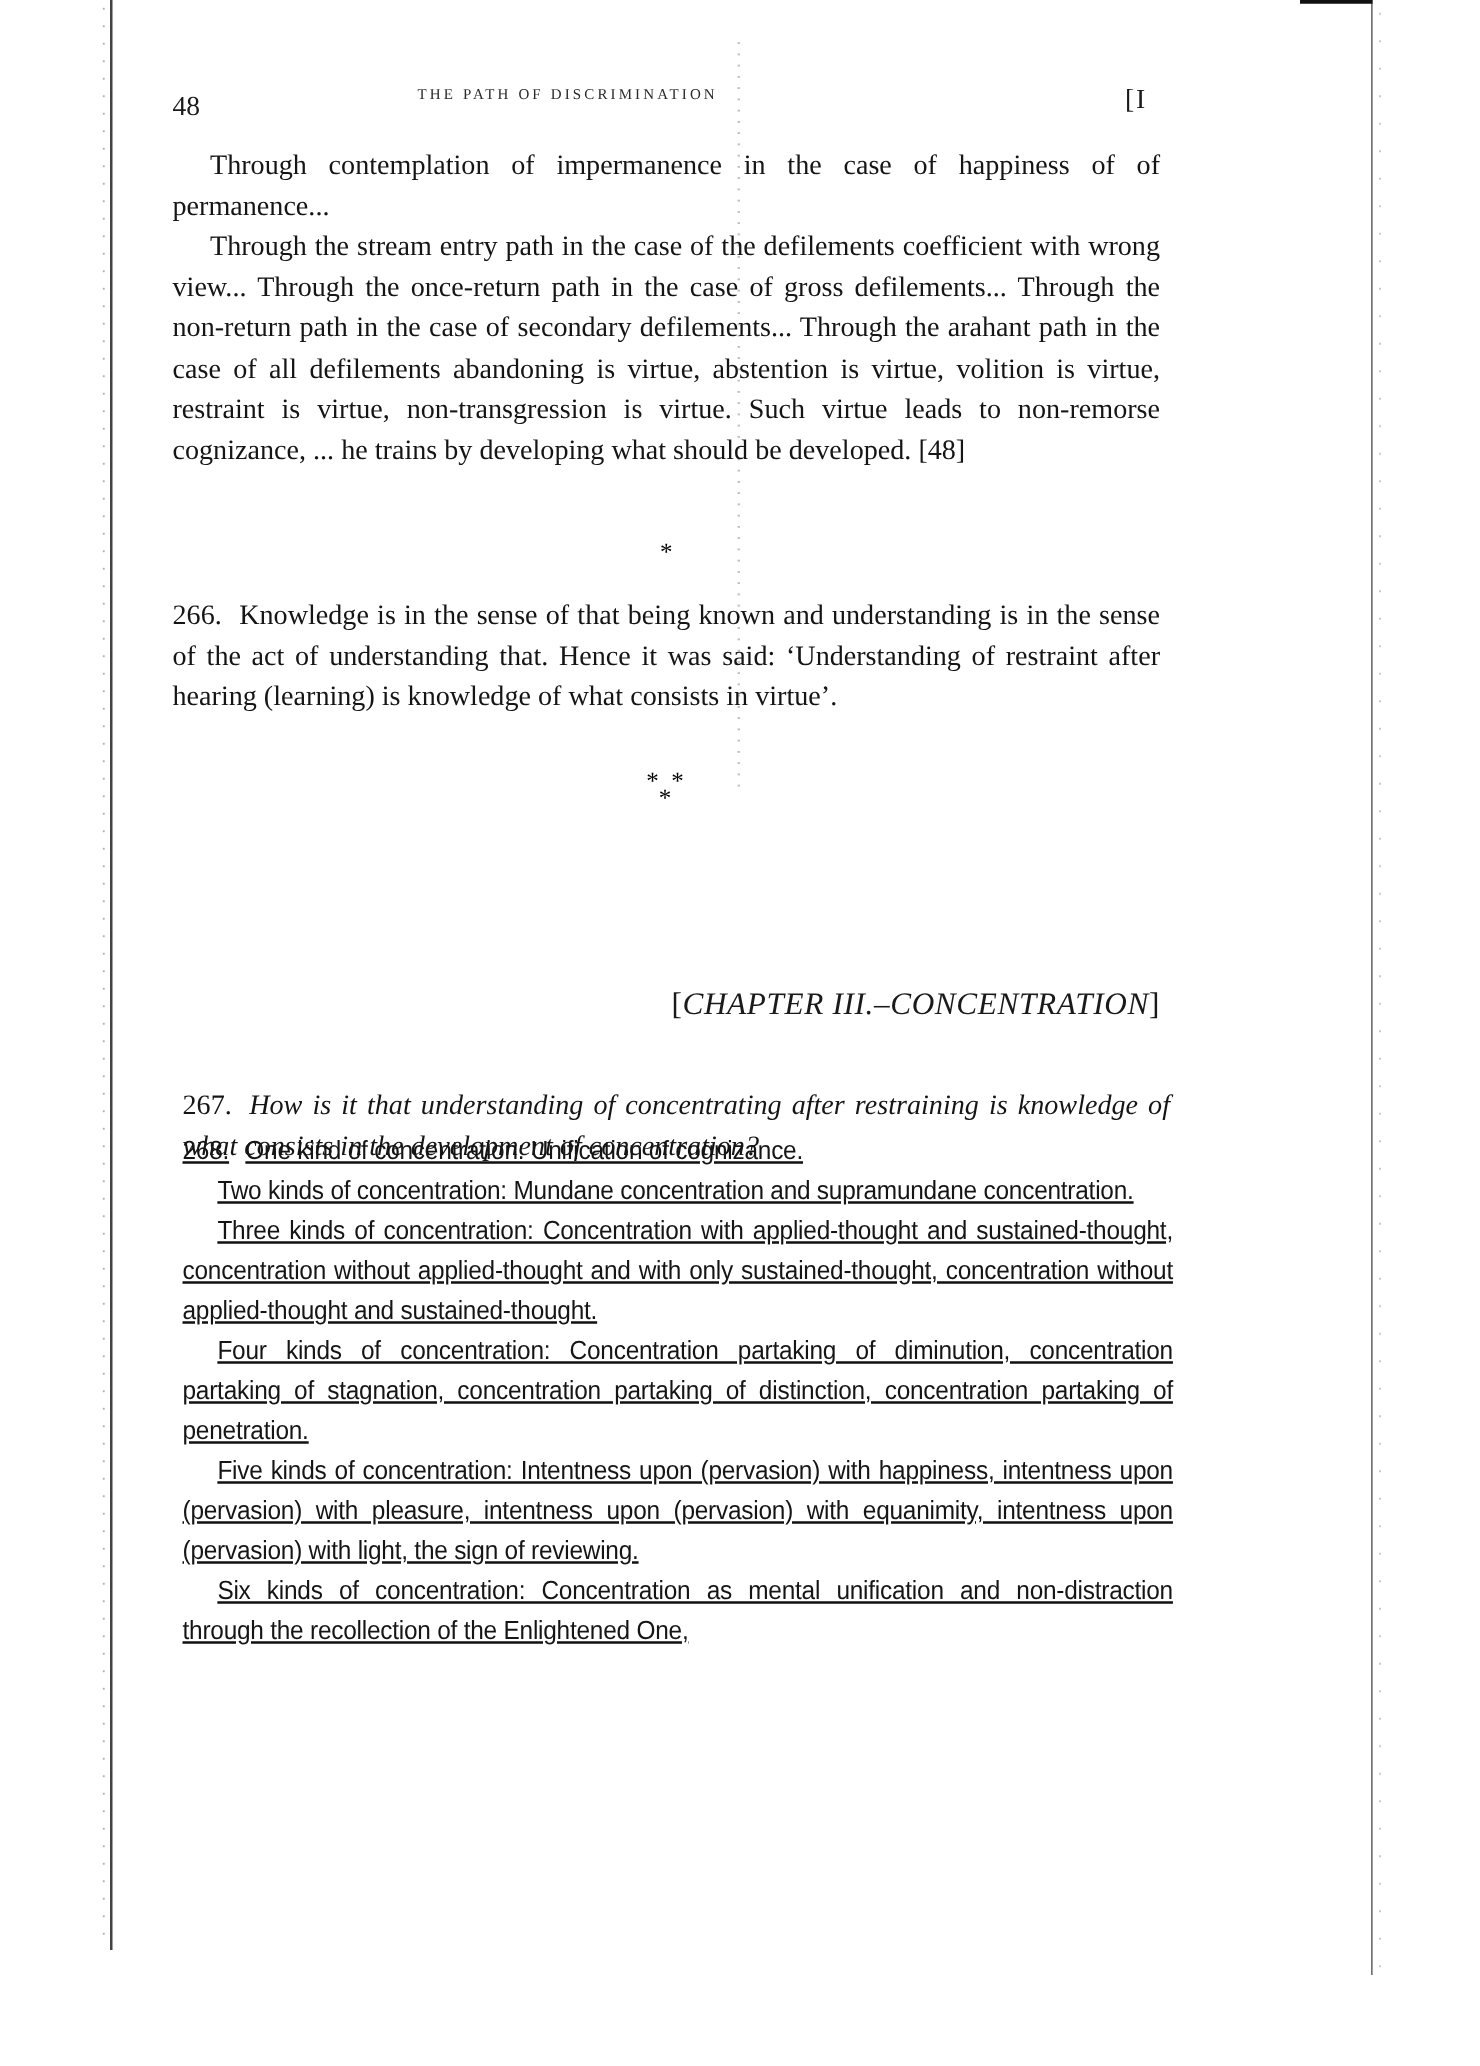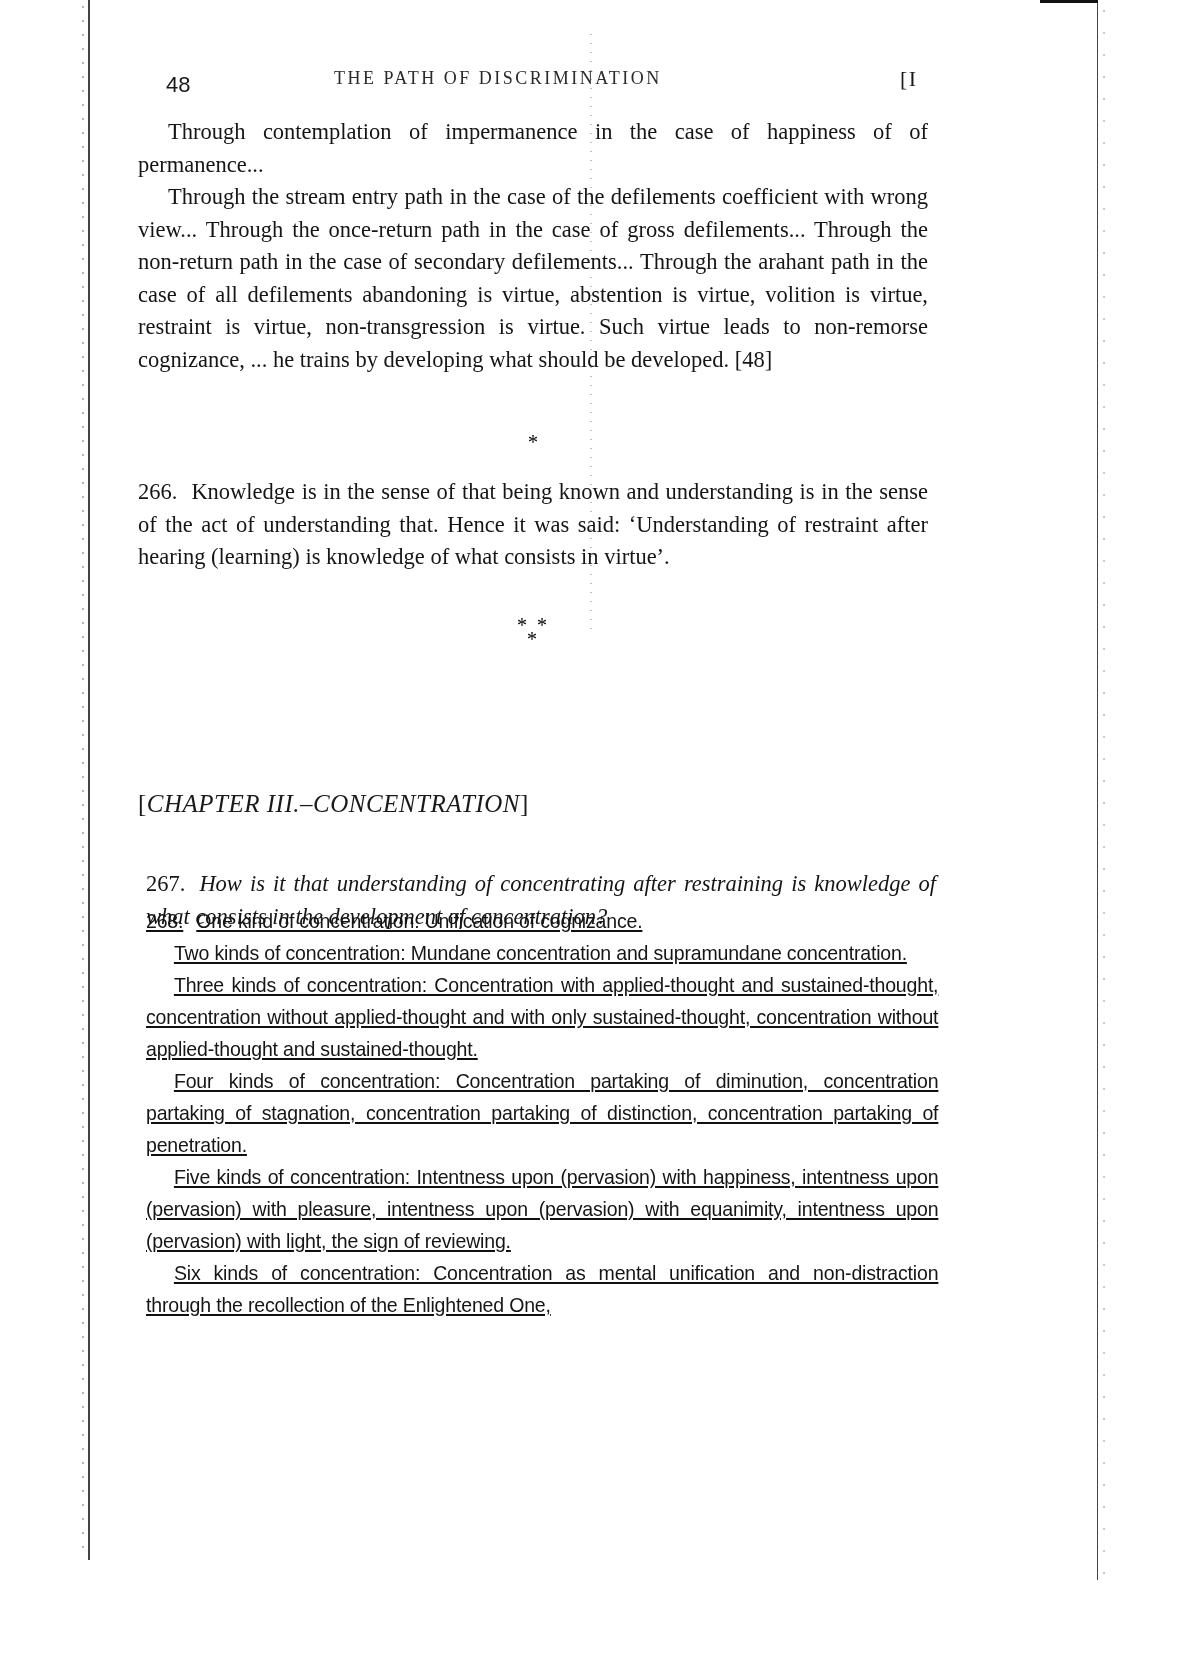--- a/index.html
+++ b/index.html
@@ -83,30 +83,29 @@
       position: relative;
       height: 40px;
       font-size: 22px;
       letter-spacing: 1.5px;
       color: #1a1a1a;
     }
     .running-header .page-number {
       position: absolute;
       left: 0;
       top: 12px;
-      font-family: Liberation Sans, sans-serif;
+      font-family: Liberation Serif, serif;
       font-size: 22px;
       letter-spacing: 0;
-      margin-left: 28px;
     }
     .running-header .book-title {
       position: absolute;
       left: 196px;
       top: 8px;
-      font-size: 18px;
+      font-size: 12px;
       letter-spacing: 2.5px;
       color: #2a2a2a;
     }
     .running-header .section-mark {
       position: absolute;
       left: 762px;
       top: 6px;
       font-size: 22px;
     }
 
@@ -126,21 +125,21 @@
       font-size: 20px;
       line-height: 14px;
       color: #000;
       text-align: center;
     }
 
     .chapter-heading {
       position: absolute;
       left: 0;
       width: 790px;
-      text-align: left;
+      text-align: right;
       font-style: italic;
       font-size: 25px;
       letter-spacing: 0.5px;
       color: #1a1a1a;
     }
     .chapter-heading .bracket { font-style: normal; }
 
     .question {
       font-style: italic;
     }

